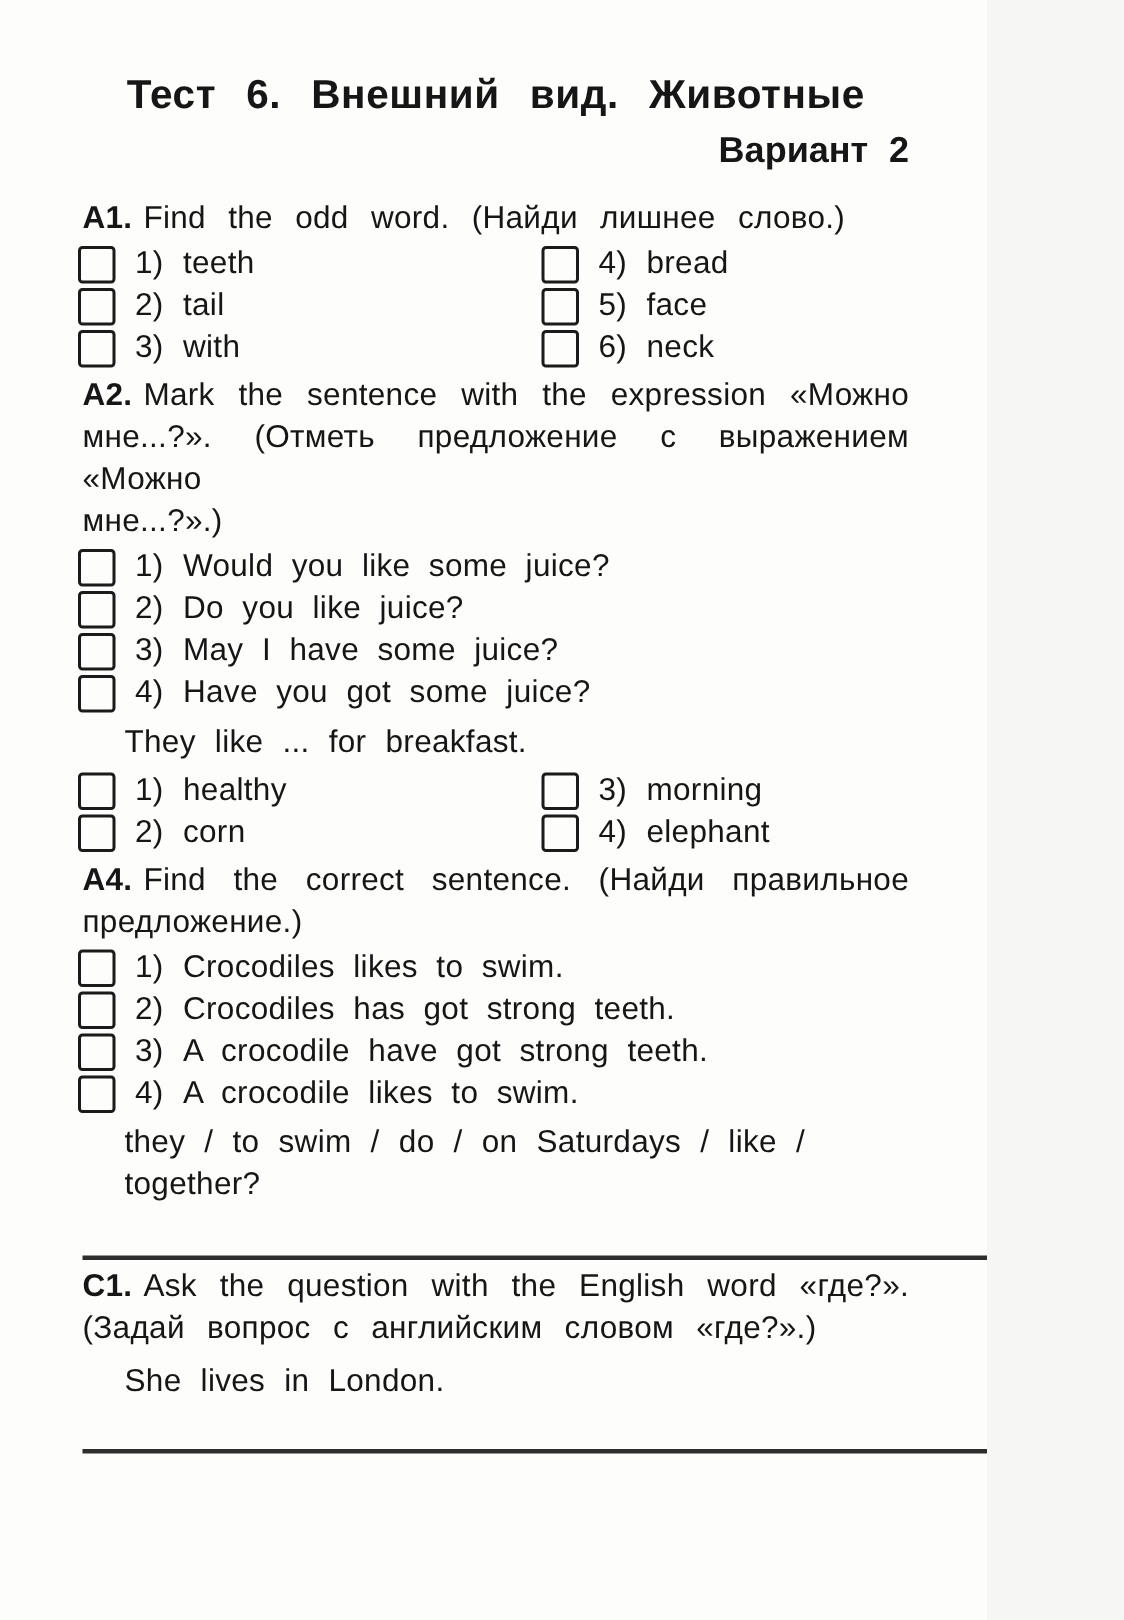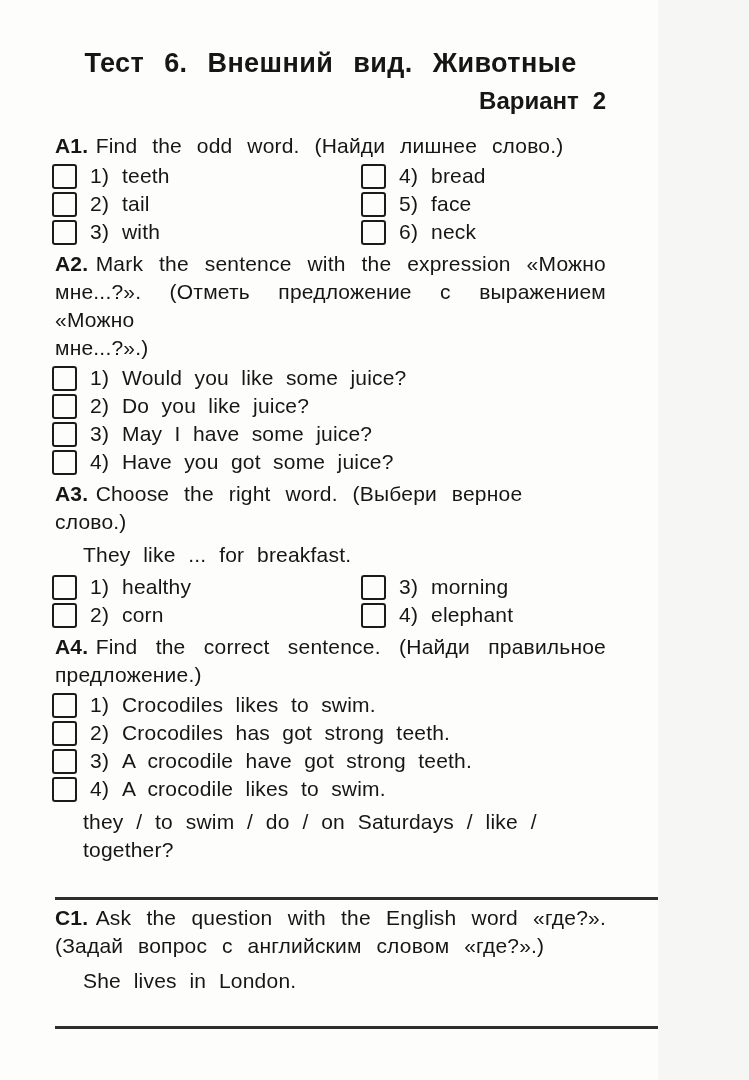--- a/index.html
+++ b/index.html
@@ -167,21 +167,20 @@
       <span class="optnum">3)</span>
       <span class="opttext">May I have some juice?</span>
     </div>
     <div class="opt">
       <span class="checkbox"></span>
       <span class="optnum">4)</span>
       <span class="opttext">Have you got some juice?</span>
     </div>
   </div>
 
-  <p class="qhead mt-q"><b class="qlabel">A3.</b><span>Choose the right word. (Выбери верное слово.)</span></p>
   <p class="sentence">They like ... for breakfast.</p>
   <div class="opts opt-cols" style="margin-top:4px;">
     <div class="opt-col-left">
       <div class="opt">
         <span class="checkbox"></span>
         <span class="optnum">1)</span>
         <span class="opttext">healthy</span>
       </div>
       <div class="opt">
         <span class="checkbox"></span>

